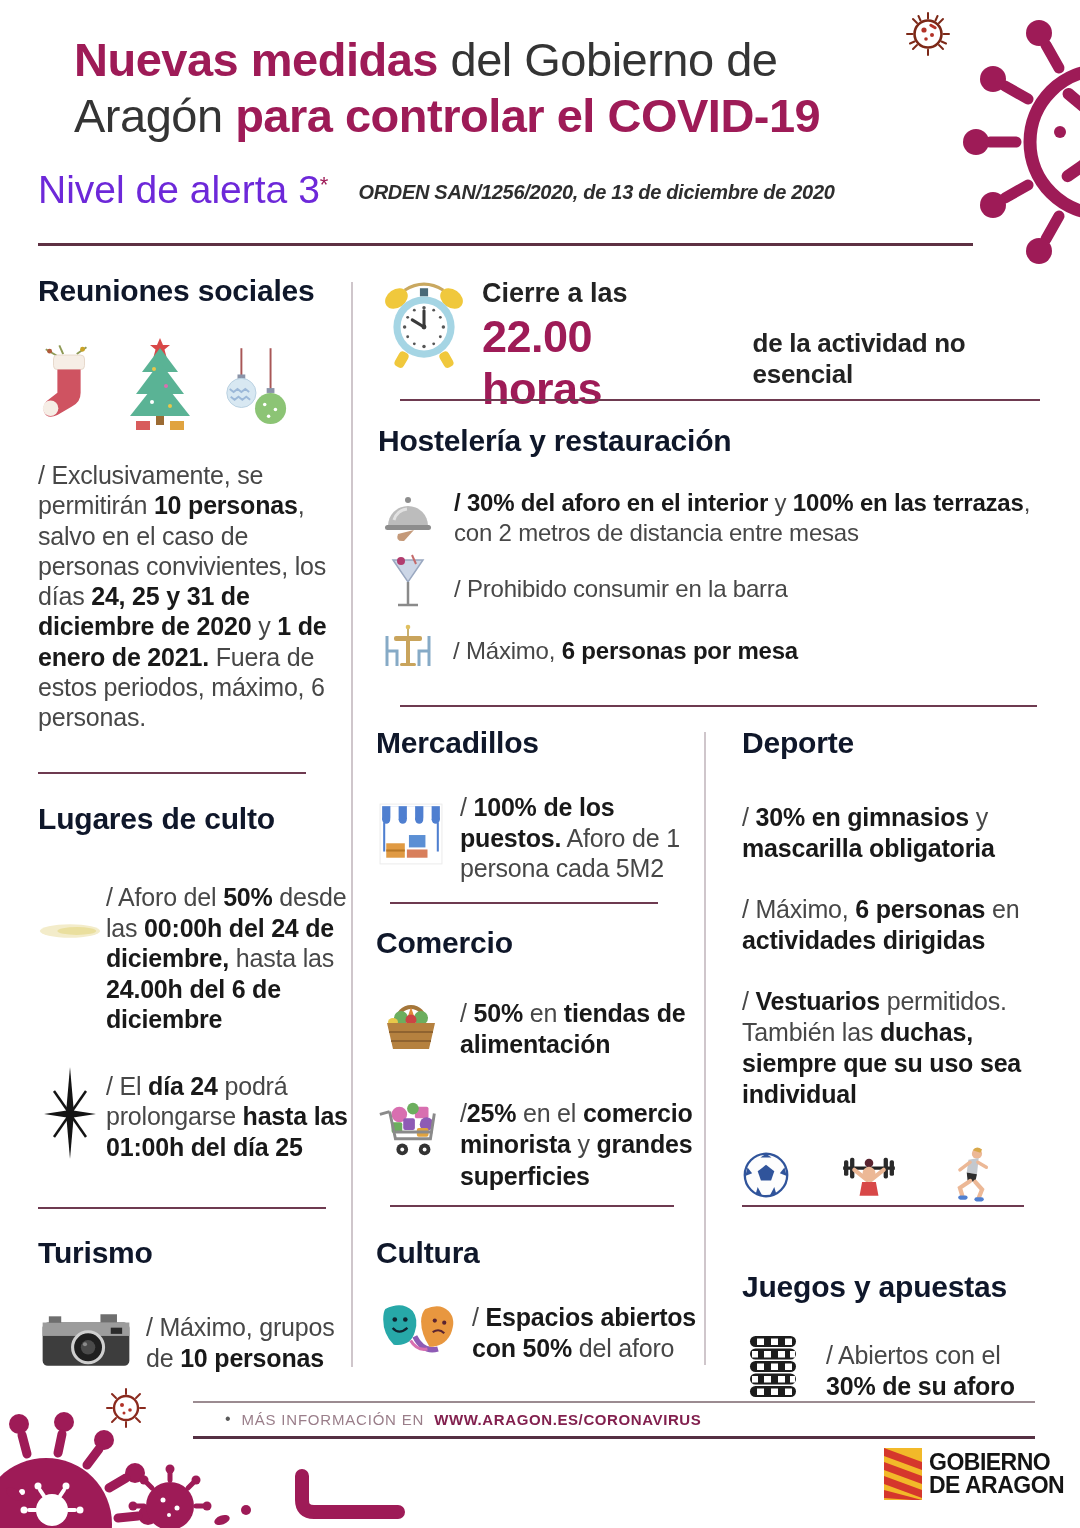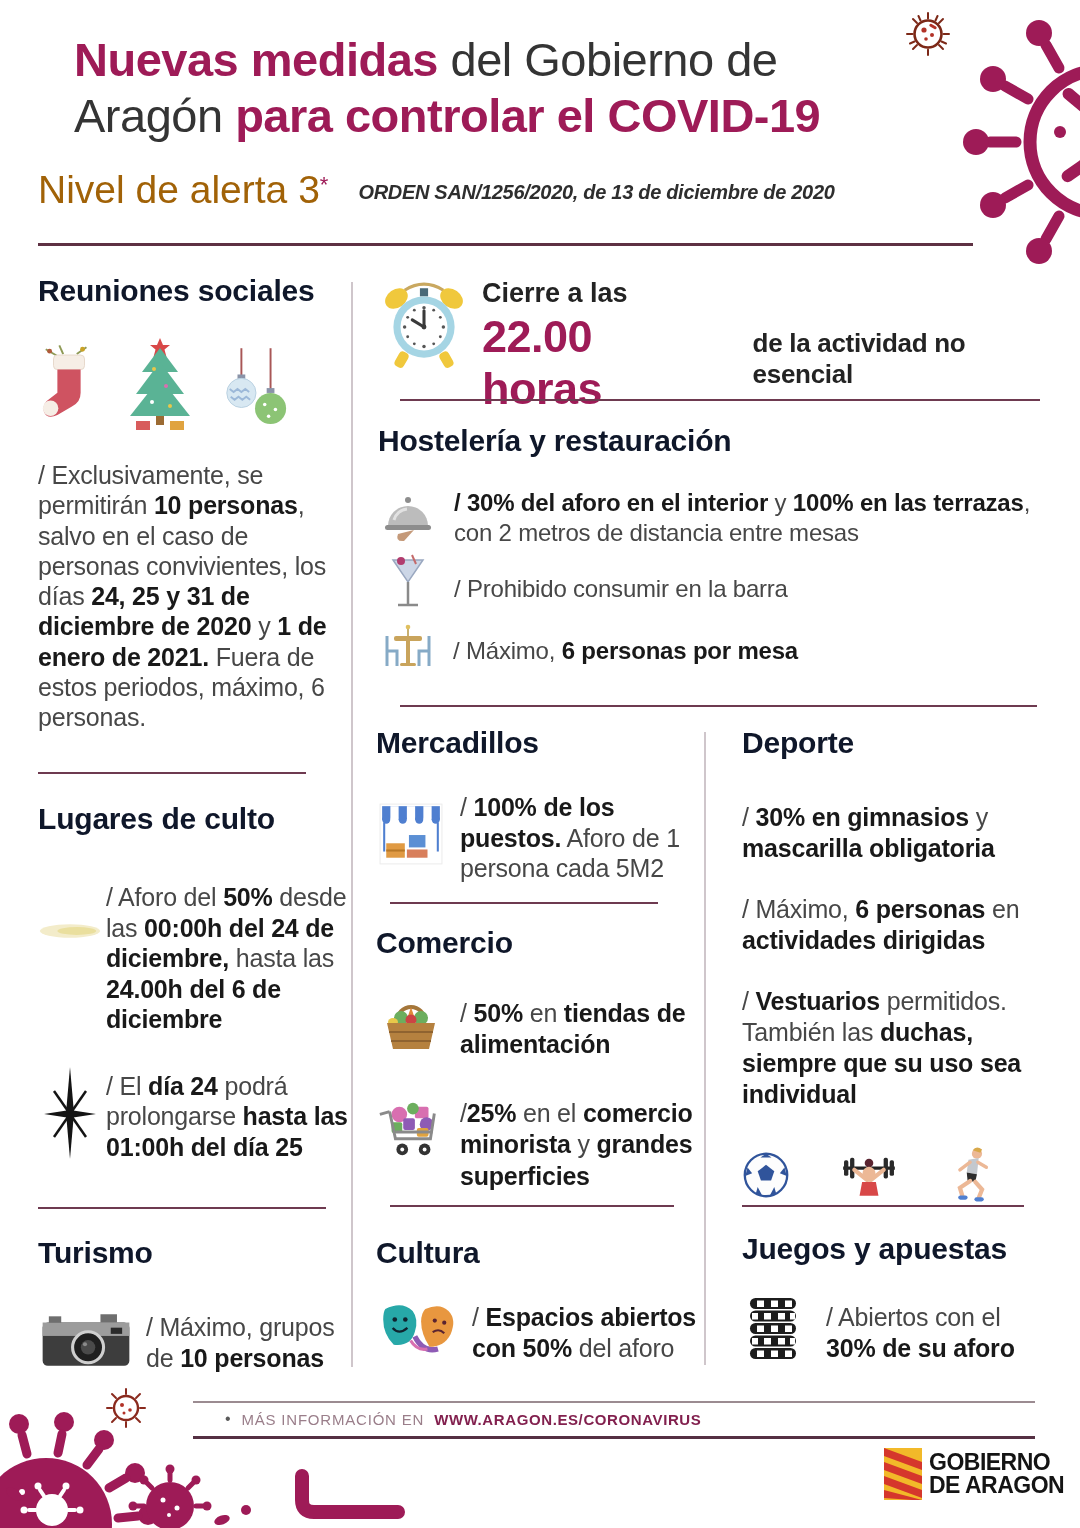--- a/index.html
+++ b/index.html
@@ -5,21 +5,21 @@
   html,body{margin:0;padding:0;background:#e9e9e9;}
   .page{position:relative;width:1080px;height:1528px;margin:0 auto;background:#fff;overflow:hidden;
         font-family:"Liberation Sans","DejaVu Sans",sans-serif;color:#3f3f3f;}
   .abs{position:absolute;}
   h1,h2,p,div{margin:0;padding:0;}
   
   .title{font-size:47px;line-height:1.2;color:#343434;font-weight:400;letter-spacing:-0.5px;}
   .title .b{font-weight:700;}
   .title .a{color:#9e1b57;}
   .subtitle{display:flex;align-items:flex-end;}
-  .alert{font-size:39px;color:#a16207;font-weight:400;letter-spacing:0;}
+  .alert{font-size:39px;color:#6d28d9;font-weight:400;letter-spacing:0;}
   .alert-sup{font-size:22px;color:#9e1b57;vertical-align:super;position:relative;top:-14px;}
   .order{font-style:italic;font-weight:700;font-size:20px;color:#2e2e2e;margin-left:30px;padding-bottom:8px;letter-spacing:-0.3px;}
   
   .sec-title{font-size:30px;font-weight:700;color:#0f172a;letter-spacing:-0.2px;}
   .body{font-size:24px;line-height:1.24;color:#474747;letter-spacing:-0.2px;}
   .body .b{font-weight:700;color:#191919;}
   .lg{font-size:25px;}
   .hline{height:2px;background:#6e3a50;}
   .vline{width:2px;background:#cfc6cb;}
   .item{display:flex;align-items:flex-start;}
@@ -456,21 +456,21 @@
             <path d="M32 41 L40 50 L36 60"></path>
         </g>
         <rect x="12" y="57" width="11" height="5" rx="2.5" fill="#4f7fd0"></rect>
         <rect x="31" y="59" width="11" height="5" rx="2.5" fill="#4f7fd0"></rect>
       </svg>
     </div>
   </section>
 
   <div class="abs hline" style="left:742px;top:1205px;width:282px;"></div>
 
-  <section class="abs" style="left:742px;top:1232px;width:322px;">
+  <section class="abs" style="left:742px;top:1270px;width:322px;">
     <h2 class="sec-title">Juegos y apuestas</h2>
     <div class="item" style="margin-top:30px;">
       <span class="ico" style="width:62px;">
         <svg style="width:54px;height:64px;" viewBox="0 0 54 64">
           <g>
             <rect x="4" y="2" width="46" height="11" rx="5.5" fill="#1c1c1c"></rect>
             <rect x="11" y="4.5" width="7" height="6.5" fill="#fff"></rect>
               <rect x="25" y="4.5" width="7" height="6.5" fill="#fff"></rect>
               <rect x="39" y="4.5" width="7" height="6.5" fill="#fff"></rect>
             <rect x="4" y="14.5" width="46" height="11" rx="5.5" fill="#1c1c1c"></rect>

